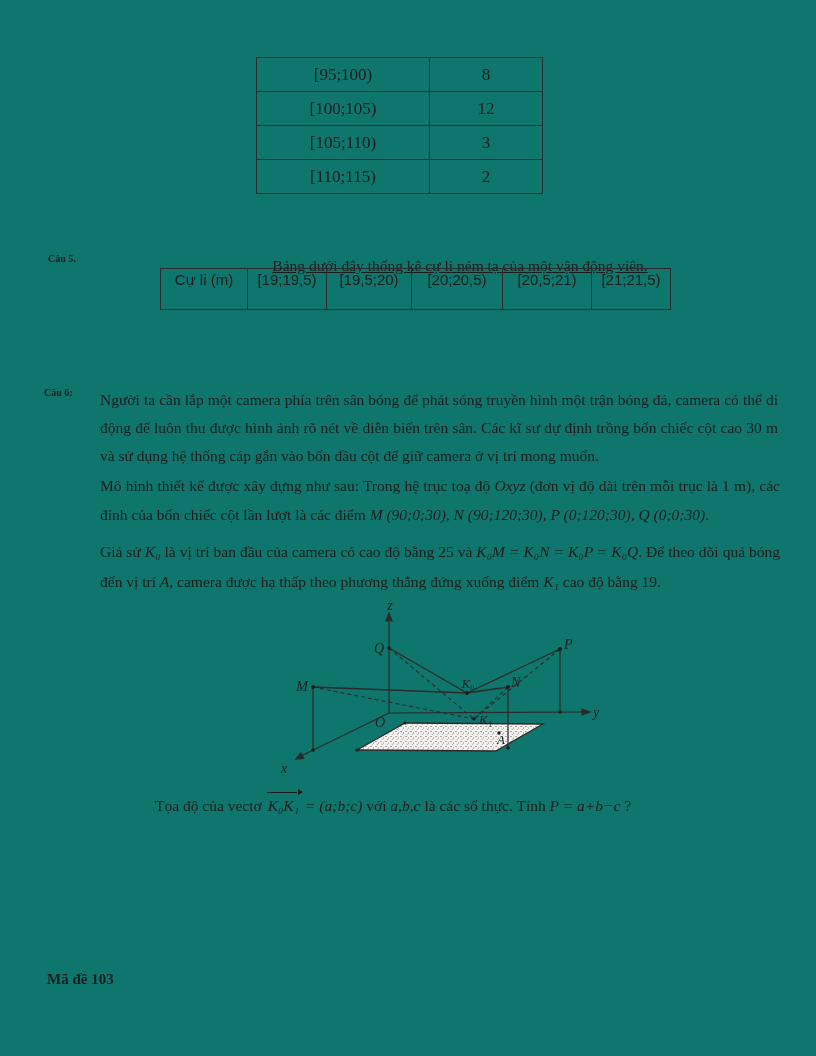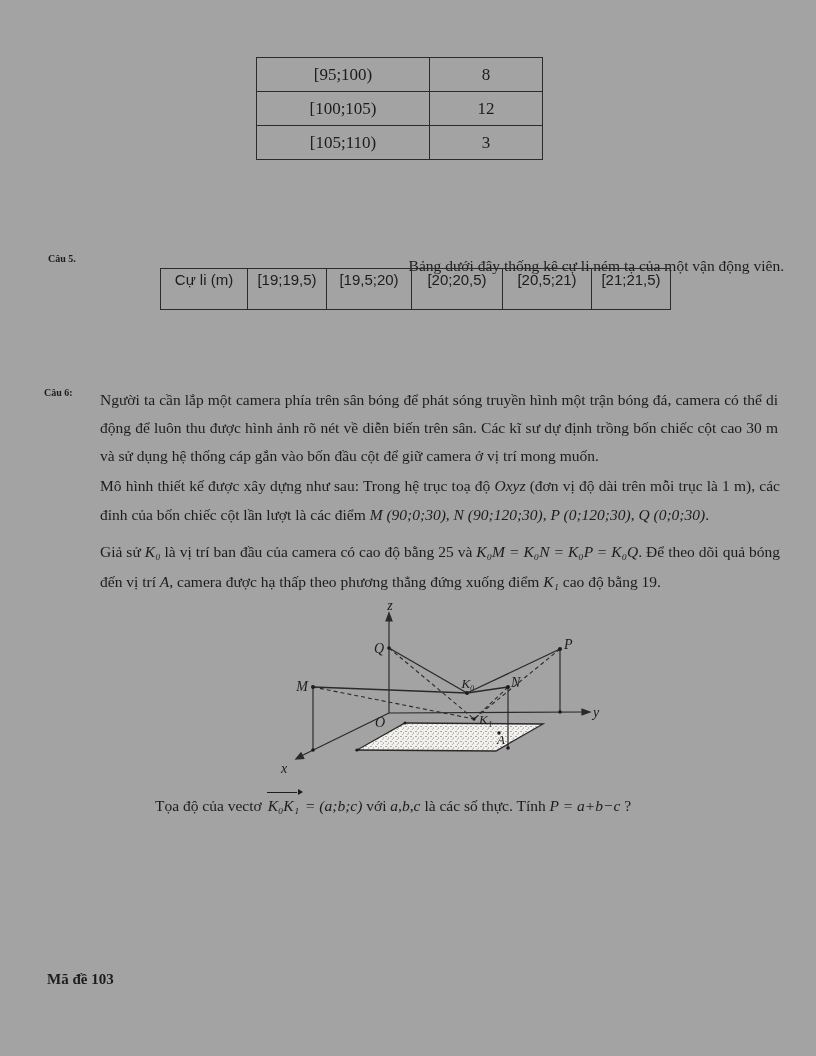--- a/index.html
+++ b/index.html
@@ -1,17 +1,17 @@
 <!DOCTYPE html>
 <html><head>
 <meta charset="utf-8">
 <style>
   html,body{margin:0;padding:0;background:#e8e8e8;}
   .page{
-    position:relative;width:816px;height:1056px;margin:0 auto;background:#a3a3a3;
+    position:relative;width:816px;height:1056px;margin:0 auto;background:#0f766e;
     font-family:"Liberation Serif","DejaVu Serif",serif;color:#1c1c1c;overflow:hidden;
   }
   .abs{position:absolute;}
   .body-text{font-size:15.5px;line-height:28px;text-align:justify;}
   .q-label{font-weight:bold;font-size:10px;}
   .it{font-style:italic;}
 
   
   table.toptbl{border-collapse:collapse;font-size:17px;}
   table.toptbl td{border:1.6px solid #2b2b2b;text-align:center;height:33px;padding:0;}
@@ -53,26 +53,30 @@
       <td class="c-frq">8</td>
     </tr>
     <tr>
       <td class="c-int">[100;105)</td>
       <td class="c-frq">12</td>
     </tr>
     <tr>
       <td class="c-int">[105;110)</td>
       <td class="c-frq">3</td>
     </tr>
+    <tr>
+      <td class="c-int">[110;115)</td>
+      <td class="c-frq">2</td>
+    </tr>
   </tbody>
     </table>
 
 
   <div class="abs q-label" style="left:48px;top:253px;">Câu 5.</div>
-  <div class="abs body-text" style="left:112px;top:252px;width:672px;text-align:right;">Bảng dưới đây thống kê cự li ném tạ của một vận động viên.</div>
+  <div class="abs body-text" style="left:124px;top:252px;width:672px;text-align:center;text-decoration:underline;">Bảng dưới đây thống kê cự li ném tạ của một vận động viên.</div>
 
   <table class="freqtbl abs" style="left:160px;top:268px;">
     <tbody>
         <tr class="hdr">
       <td>Cự li (m)</td>
       <td>[19;19,5)</td>
       <td>[19,5;20)</td>
       <td>[20;20,5)</td>
       <td>[20,5;21)</td>
       <td>[21;21,5)</td>

